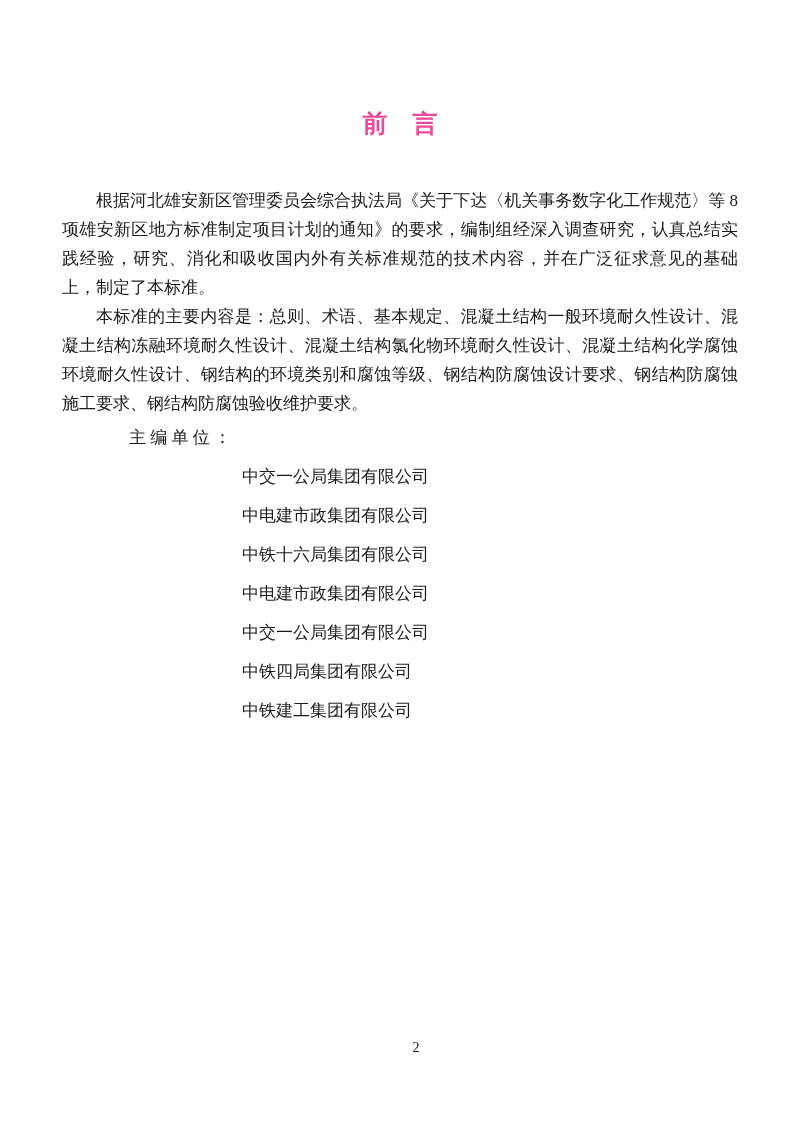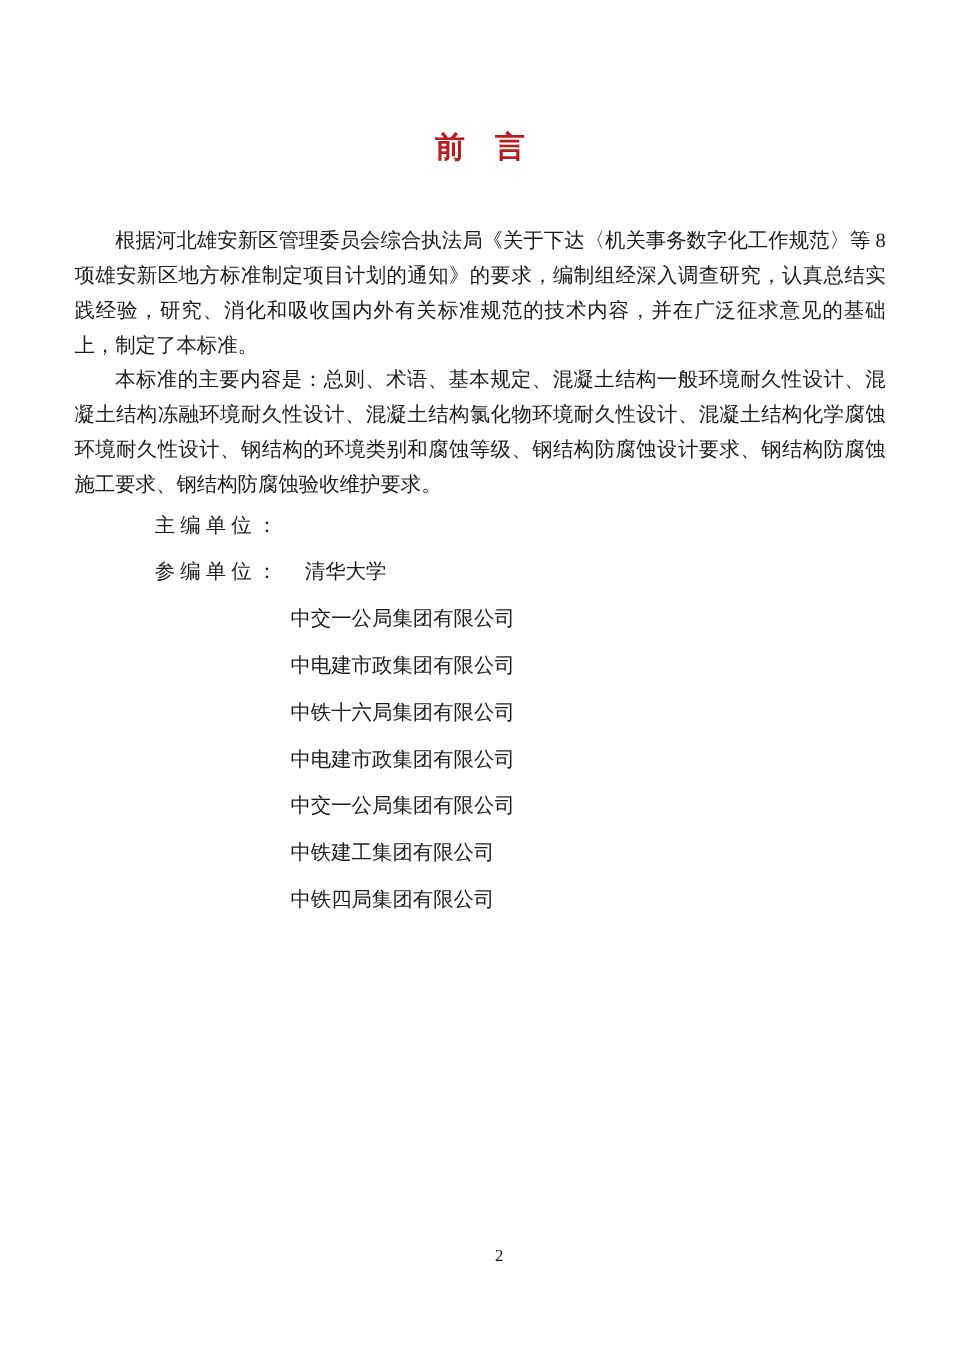--- a/index.html
+++ b/index.html
@@ -15,21 +15,21 @@
     box-sizing: border-box;
     padding: 0 62px;
     overflow: hidden;
     font-family: "Liberation Serif", "DejaVu Serif", serif;
     color: #1b1b1b;
   }
   .title {
     font-size: 25px;
     line-height: 30px;
     font-weight: bold;
-    color: #b91c1c;
+    color: #ec4899;
     text-align: center;
     margin: 109px 0 47px 0;
   }
   .para {
     font-size: 17px;
     line-height: 29px;
     margin: 0;
     text-align: justify;
     text-justify: inter-ideograph;
     text-indent: 34px;
@@ -75,28 +75,24 @@
 
   <p class="para">根据河北雄安新区管理委员会综合执法局《关于下达〈机关事务数字化工作规范〉等 8 项雄安新区地方标准制定项目计划的通知》的要求，编制组经深入调查研究，认真总结实践经验，研究、消化和吸收国内外有关标准规范的技术内容，并在广泛征求意见的基础上，制定了本标准。</p>
 
   <p class="para">本标准的主要内容是：总则、术语、基本规定、混凝土结构一般环境耐久性设计、混凝土结构冻融环境耐久性设计、混凝土结构氯化物环境耐久性设计、混凝土结构化学腐蚀环境耐久性设计、钢结构的环境类别和腐蚀等级、钢结构防腐蚀设计要求、钢结构防腐蚀施工要求、钢结构防腐蚀验收维护要求。</p>
 
 
   <div class="unit-row">
     <span class="unit-label">主 编 单 位 ：</span>
   </div>
 
-  <div class="unit-row">
-    <span class="unit-label">参 编 单 位 ：</span>
-    <span class="unit-value">清华大学</span>
-  </div>
 
   <div class="company-row">中交一公局集团有限公司</div>
   <div class="company-row">中电建市政集团有限公司</div>
   <div class="company-row">中铁十六局集团有限公司</div>
   <div class="company-row">中电建市政集团有限公司</div>
   <div class="company-row">中交一公局集团有限公司</div>
+  <div class="company-row">中铁四局集团有限公司</div>
   <div class="company-row">中铁建工集团有限公司</div>
-  <div class="company-row">中铁四局集团有限公司</div>
 
   <div class="page-footer">2</div>
 
 </div>
 
 </body></html>

